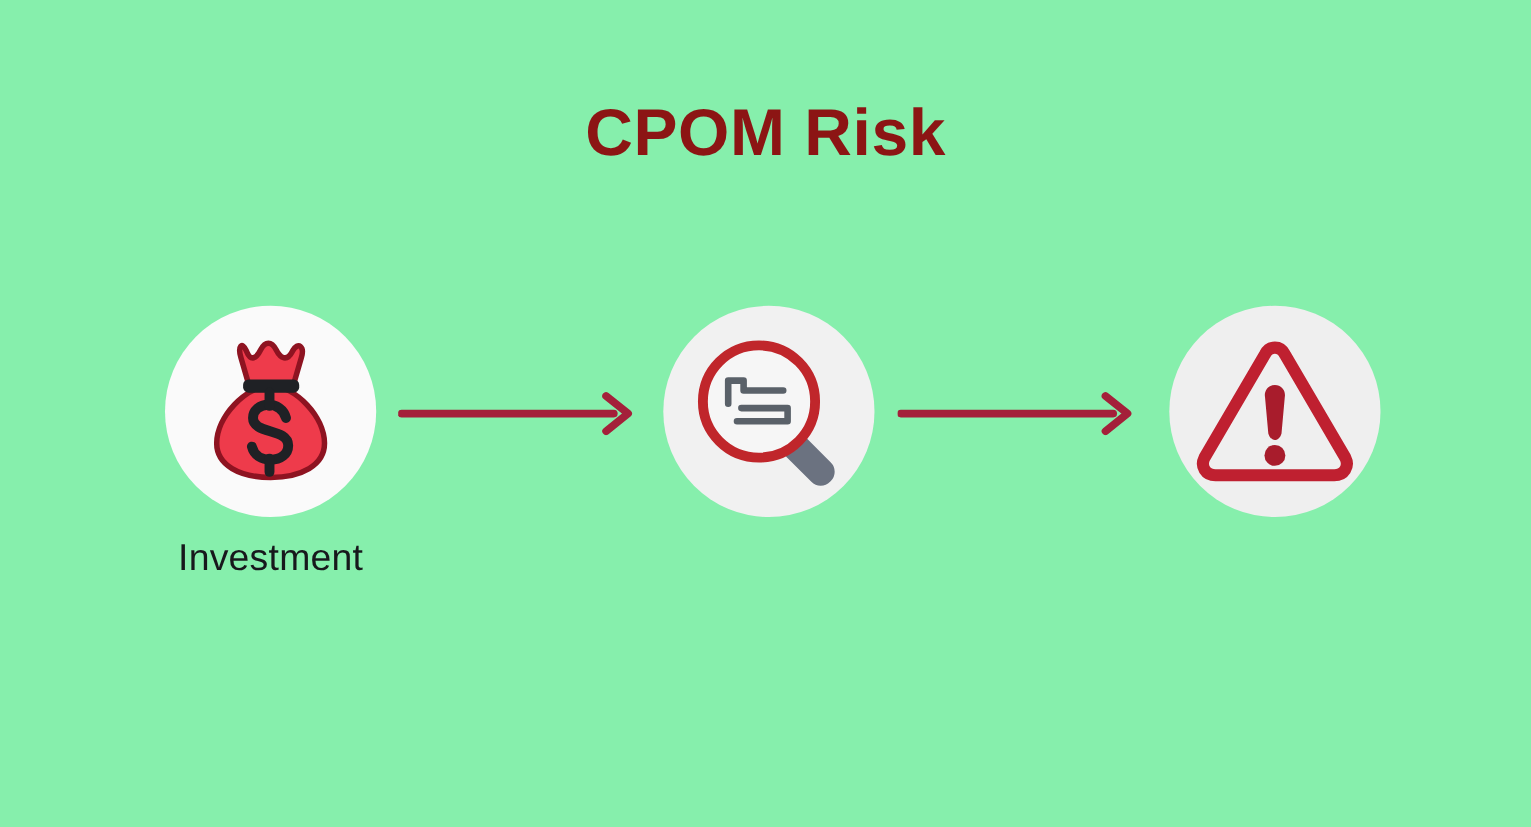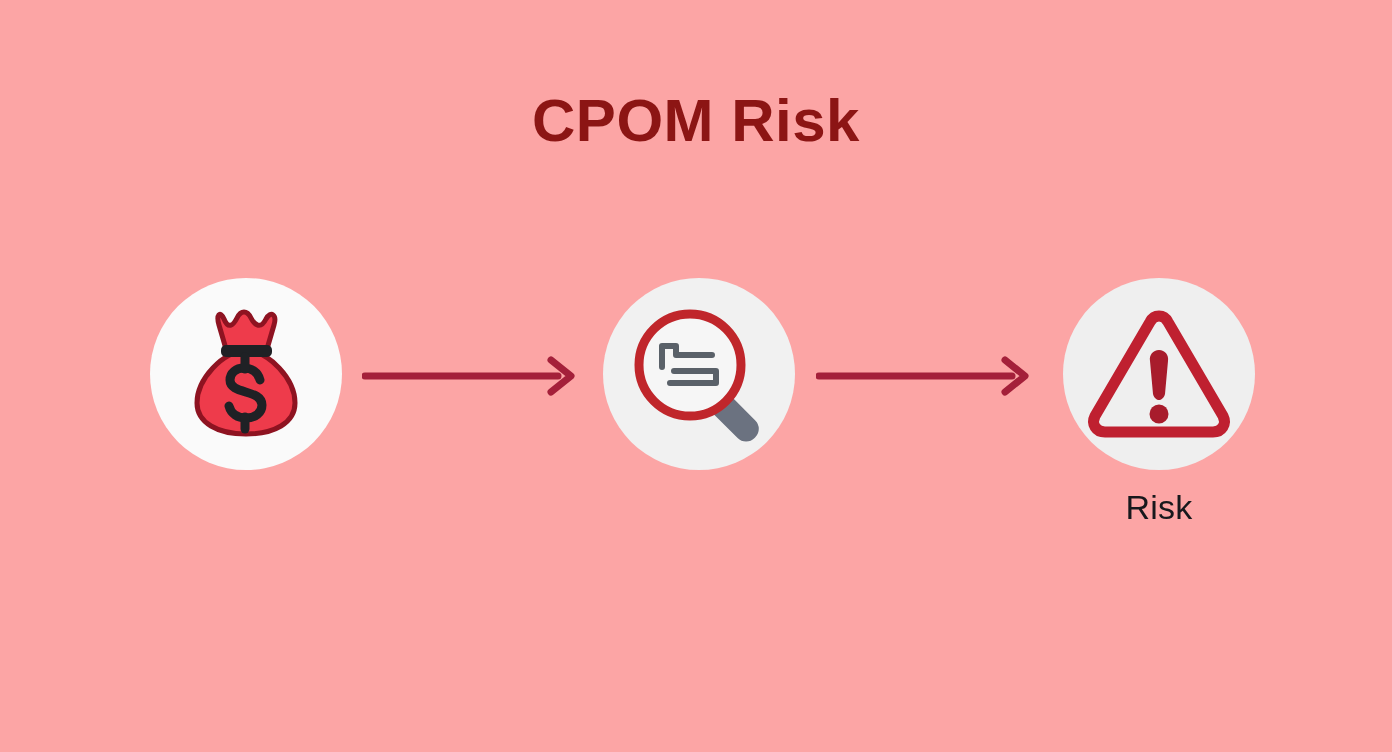--- a/index.html
+++ b/index.html
@@ -8,21 +8,21 @@
     padding: 0;
     background: #ffffff;
   }
   body {
     font-family: "Liberation Sans", "DejaVu Sans", sans-serif;
   }
   #canvas {
     position: relative;
     width: 1392px;
     height: 752px;
-    background: #fca5a5;
+    background: #86efac;
     overflow: hidden;
   }
 
   
   #title {
     position: absolute;
     top: 88px;
     left: 0;
     width: 1392px;
     text-align: center;
@@ -113,20 +113,21 @@
             <rect x="50" y="46" width="51" height="12" rx="5" fill="#1F2125"></rect>
 
             <g stroke="#1F2125" stroke-width="9" fill="none" stroke-linecap="round" stroke-linejoin="round">
               <path d="M89 81 C87 73 80 69 73 69 C65 69 59 74 59 81 C59 96 91 90 91 106 C91 114 84 119 75 119 C67 119 60 115 58 107"></path>
               <line x1="74" y1="58" x2="74" y2="70"></line>
               <line x1="74" y1="118" x2="74" y2="130"></line>
             </g>
           </svg>
         </span>
       </div>
+      <div class="node-label">Investment</div>
     </div>
 
     <div class="arrow arrow-1">
       <svg width="218" height="40" viewBox="0 0 218 40" aria-hidden="true">
         <line x1="3" y1="20" x2="196" y2="20" stroke="#A4203A" stroke-width="7" stroke-linecap="round"></line>
         <polyline points="189,4 209,20 189,36" fill="none" stroke="#A4203A" stroke-width="7" stroke-linecap="round" stroke-linejoin="round"></polyline>
       </svg>
     </div>
 
     <div class="node node-2">
@@ -159,17 +160,16 @@
     <div class="node node-3">
       <div class="icon-circle circle-c">
         <span>
           <svg width="152" height="152" viewBox="0 0 152 152" aria-hidden="true">
             <path d="M76 18 C80 18 83 20 85 24 L140 118 C144 126 139 134 130 134 L22 134 C13 134 8 126 12 118 L67 24 C69 20 72 18 76 18 Z" fill="none" stroke="#BF2030" stroke-width="11" stroke-linejoin="round"></path>
             <path d="M76 52 C82 52 86 57 85 63 L82 96 C81 100 78 102 76 102 C74 102 71 100 70 96 L67 63 C66 57 70 52 76 52 Z" fill="#A81C2C"></path>
             <circle cx="76" cy="116" r="9.5" fill="#A81C2C"></circle>
           </svg>
         </span>
       </div>
-      <div class="node-label">Risk</div>
     </div>
 
   </div>
 </div>
 
 </body></html>

